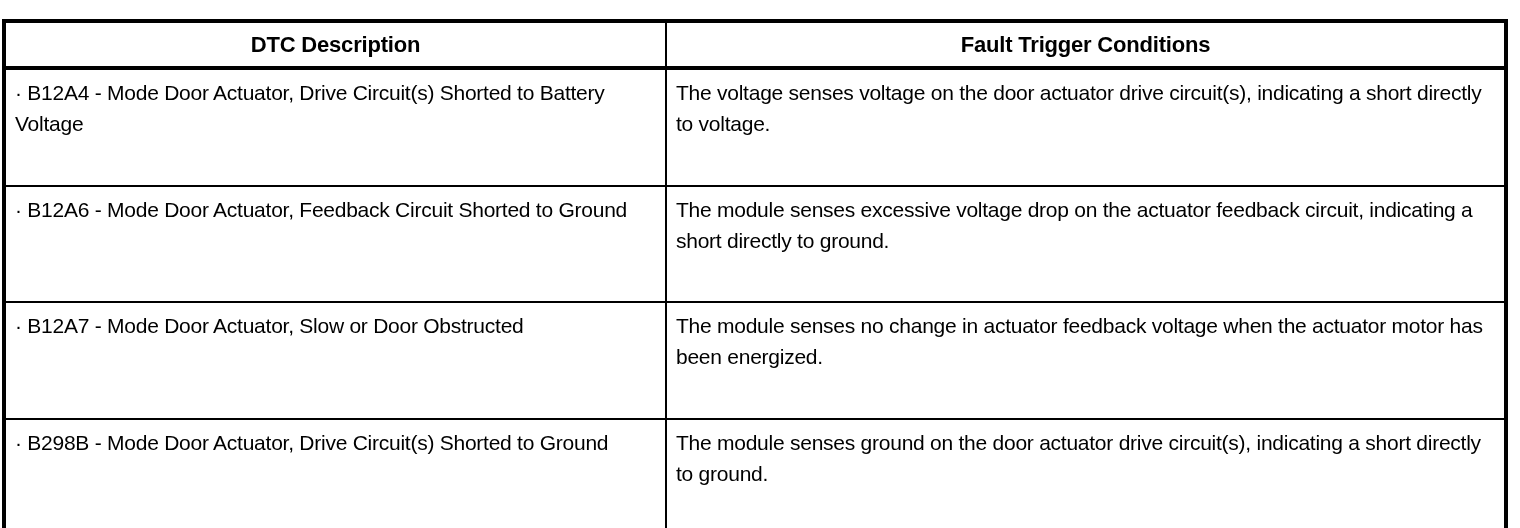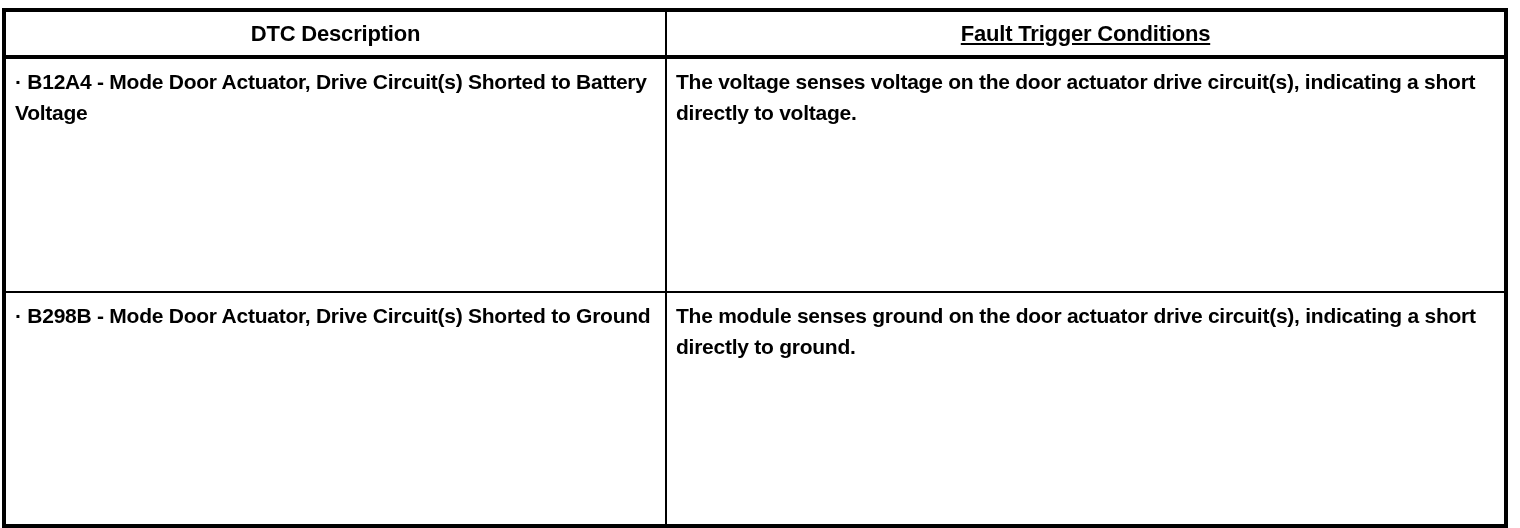--- a/index.html
+++ b/index.html
@@ -11,21 +11,21 @@
     width: 1520px;
     height: 528px;
     font-family: "Liberation Sans", "DejaVu Sans", sans-serif;
     color: #000000;
     overflow: hidden;
   }
 
   .table-wrap {
     position: absolute;
     left: 2px;
-    top: 8px;
+    top: 19px;
     width: 1502px;
     height: 399px;
     box-sizing: border-box;
   }
 
   table.dtc-table {
     border-collapse: collapse;
     table-layout: fixed;
     width: 1502px;
     height: 520px;
@@ -41,33 +41,32 @@
     border-right: 2px solid #000000;
     font-size: 22px;
     font-weight: bold;
     text-align: center;
     vertical-align: middle;
     height: 47px;
     padding: 0 8px;
     letter-spacing: -0.2px;
     box-sizing: border-box;
   }
-  thead th.last { border-right: none; text-decoration: underline; }
+  thead th.last { border-right: none; }
 
   tbody td {
     border-top: 2px solid #000000;
     border-right: 2px solid #000000;
     vertical-align: top;
     font-size: 21px;
     line-height: 31px;
     padding: 7px 10px 7px 9px;
     height: 77px;
     box-sizing: border-box;
     letter-spacing: -0.25px;
-    font-weight: bold;
   }
   tbody td.last { border-right: none; }
   tbody tr:first-child td { border-top: none; }
 </style>
 </head>
 <body>
 
 <div class="table-wrap">
   <table class="dtc-table">
     <colgroup>
@@ -79,18 +78,26 @@
         <th>DTC Description</th>
         <th class="last">Fault Trigger Conditions</th>
       </tr>
     </thead>
     <tbody>
       <tr>
         <td>· B12A4 - Mode Door Actuator, Drive Circuit(s) Shorted to Battery Voltage</td>
         <td class="last">The voltage senses voltage on the door actuator drive circuit(s), indicating a short directly to voltage.</td>
       </tr>
       <tr>
+        <td>· B12A6 - Mode Door Actuator, Feedback Circuit Shorted to Ground</td>
+        <td class="last">The module senses excessive voltage drop on the actuator feedback circuit, indicating a short directly to ground.</td>
+      </tr>
+      <tr>
+        <td>· B12A7 - Mode Door Actuator, Slow or Door Obstructed</td>
+        <td class="last">The module senses no change in actuator feedback voltage when the actuator motor has been energized.</td>
+      </tr>
+      <tr>
         <td>· B298B - Mode Door Actuator, Drive Circuit(s) Shorted to Ground</td>
         <td class="last">The module senses ground on the door actuator drive circuit(s), indicating a short directly to ground.</td>
       </tr>
     </tbody>
   </table>
 </div>
 
 </body></html>

